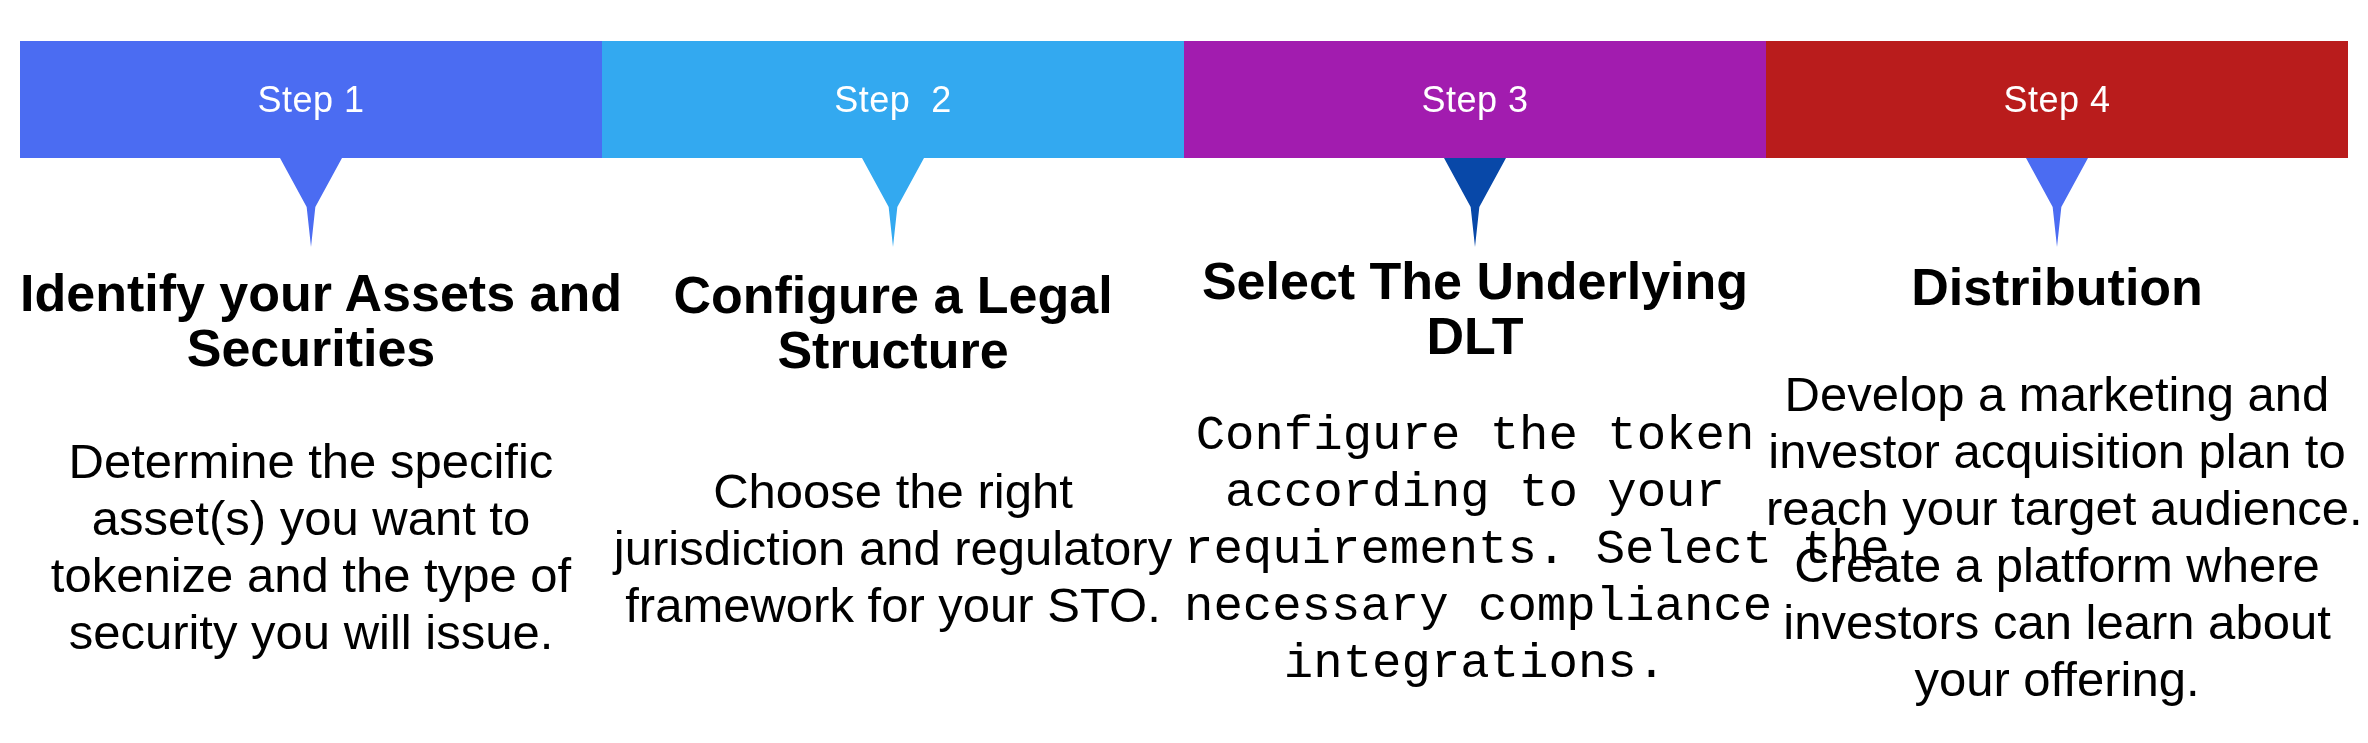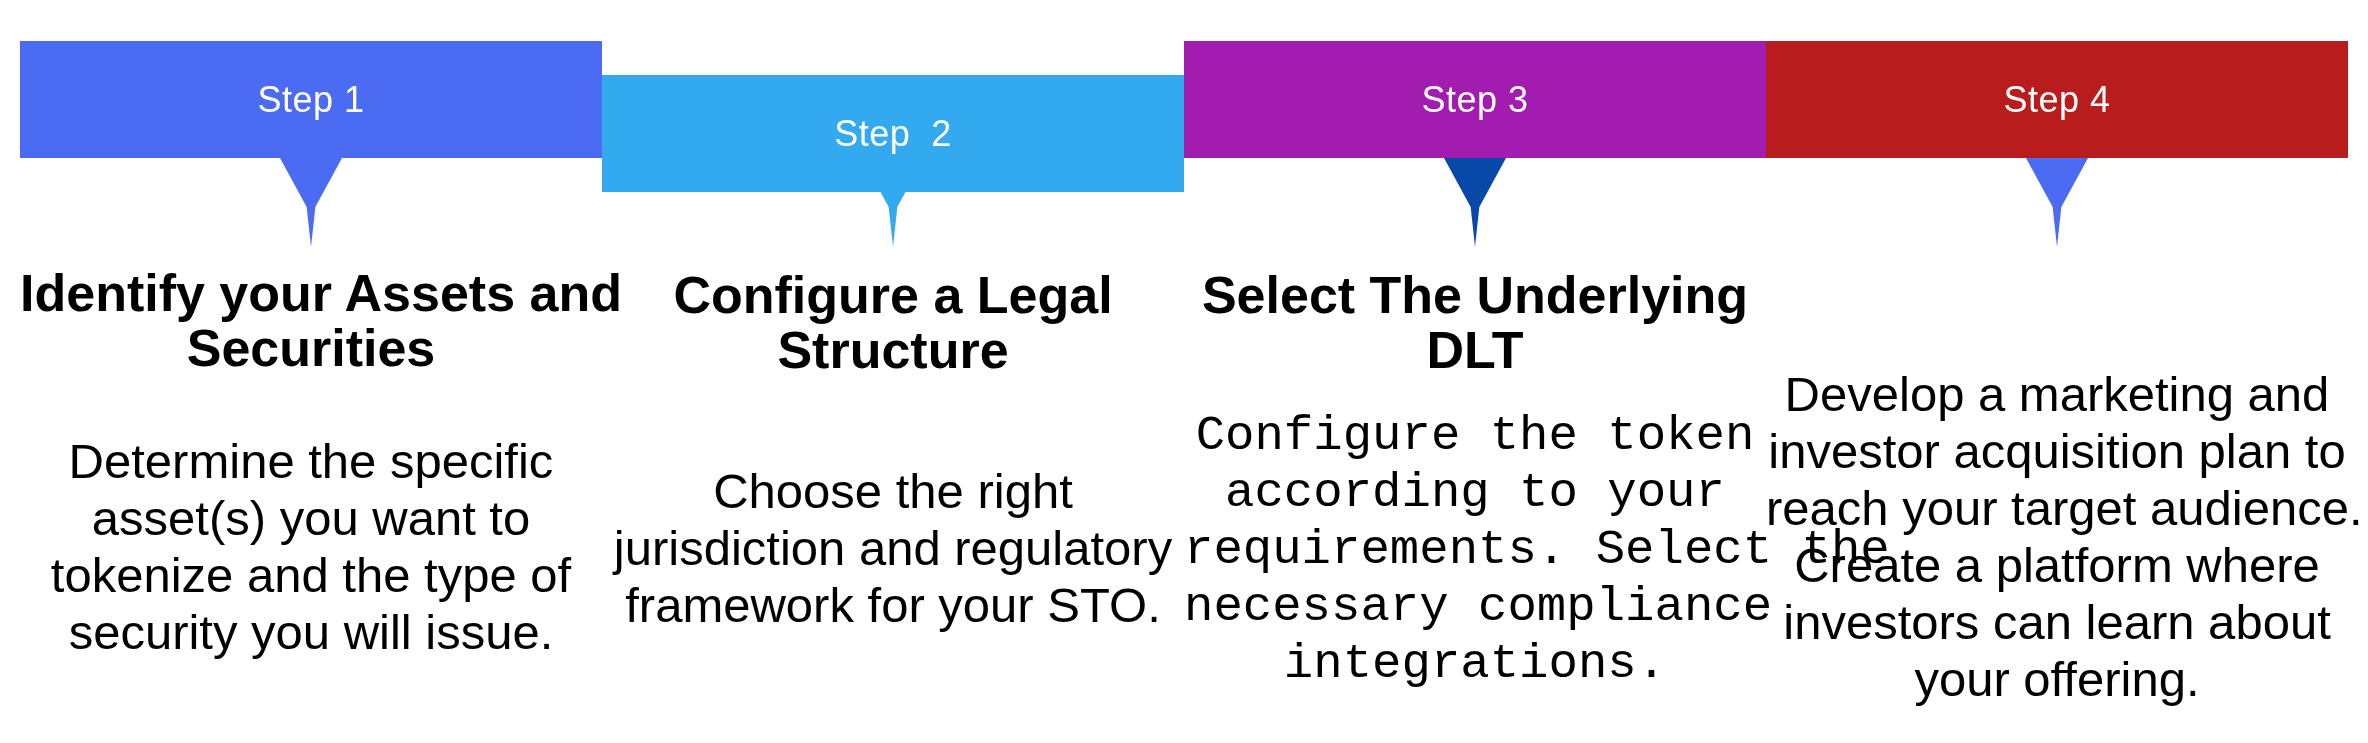--- a/index.html
+++ b/index.html
@@ -68,21 +68,21 @@
     left: 0;
     width: 582px;
     text-align: center;
     white-space: pre;
     color: #000000;
     font-size: 49px;
     line-height: 57px;
   }
   .col-1 .title { top: 266px; }
   .col-2 .title { top: 268px; }
-  .col-3 .title { top: 268px; }
+  .col-3 .title { top: 254px; }
   .col-4 .title { top: 260px; }
 
   .col-1 .desc { top: 433px; }
   .col-2 .desc { top: 463px; }
   .col-3 .desc { top: 408px; font-family: Liberation Mono, monospace; }
   .col-4 .desc { top: 366px; }
 </style>
 </head>
 <body>
 
@@ -95,21 +95,21 @@
     <div class="pointer" style="background-color: rgb(75, 108, 242);"></div>
     <div class="title">Identify your Assets and
 Securities</div>
     <div class="desc">Determine the specific
 asset(s) you want to
 tokenize and the type of
 security you will issue.</div>
   </div>
 
   <div class="step-col col-2">
-    <div class="bar" style="background-color: rgb(51, 169, 240); margin-top: 34px;">
+    <div class="bar" style="background-color: rgb(51, 169, 240);">
       <span class="bar-label">Step  2</span>
     </div>
     <div class="pointer" style="background-color: rgb(51, 169, 240);"></div>
     <div class="title">Configure a Legal
 Structure</div>
     <div class="desc">Choose the right
 jurisdiction and regulatory
 framework for your STO.</div>
   </div>
 
@@ -125,20 +125,21 @@
 requirements. Select the
 necessary compliance
 integrations.</div>
   </div>
 
   <div class="step-col col-4">
     <div class="bar" style="background-color: #b91c1c;">
       <span class="bar-label">Step 4</span>
     </div>
     <div class="pointer" style="background-color: rgb(75, 108, 242);"></div>
+    <div class="title">Distribution</div>
     <div class="desc">Develop a marketing and
 investor acquisition plan to
 reach your target audience.
 Create a platform where
 investors can learn about
 your offering.</div>
   </div>
 
 </div>
 

